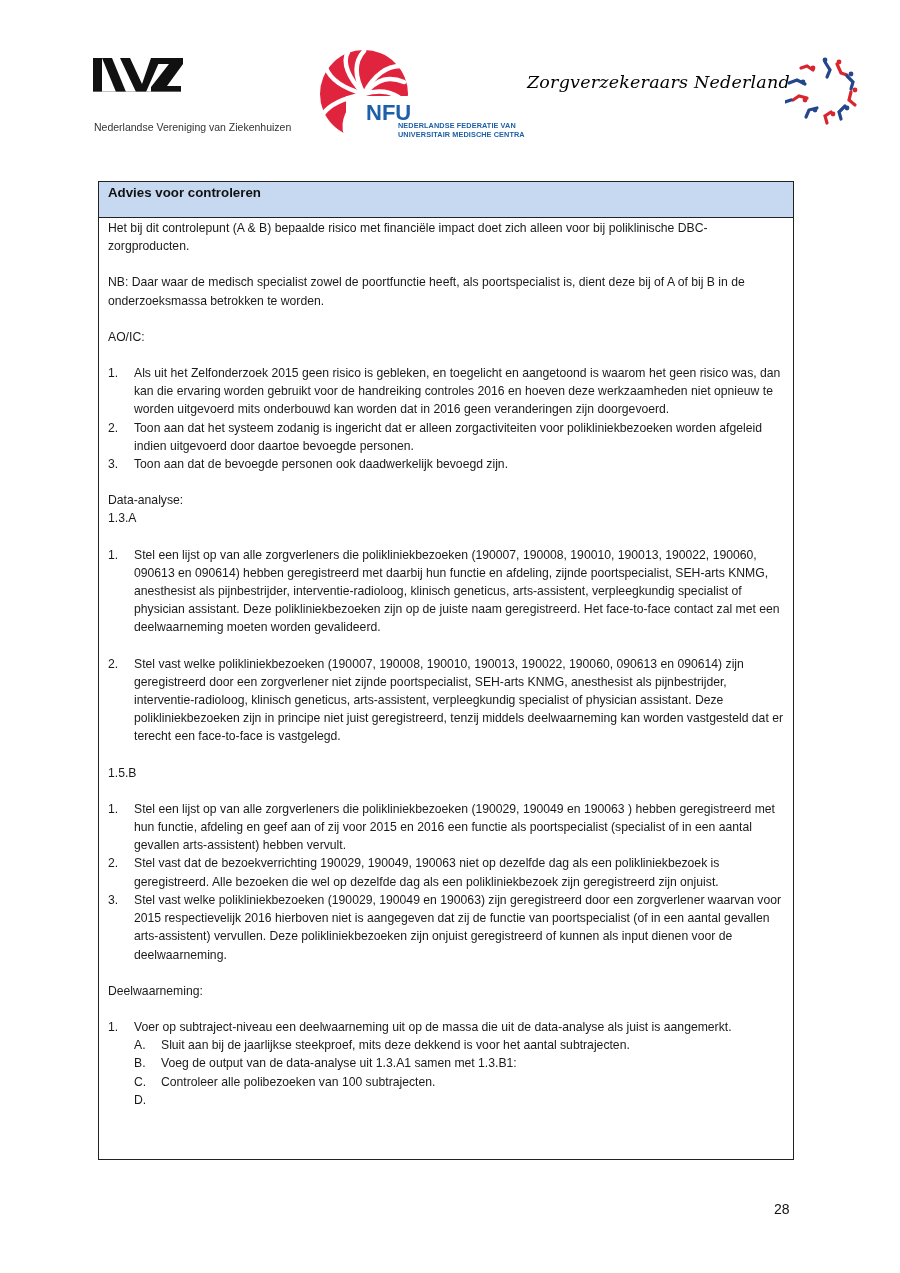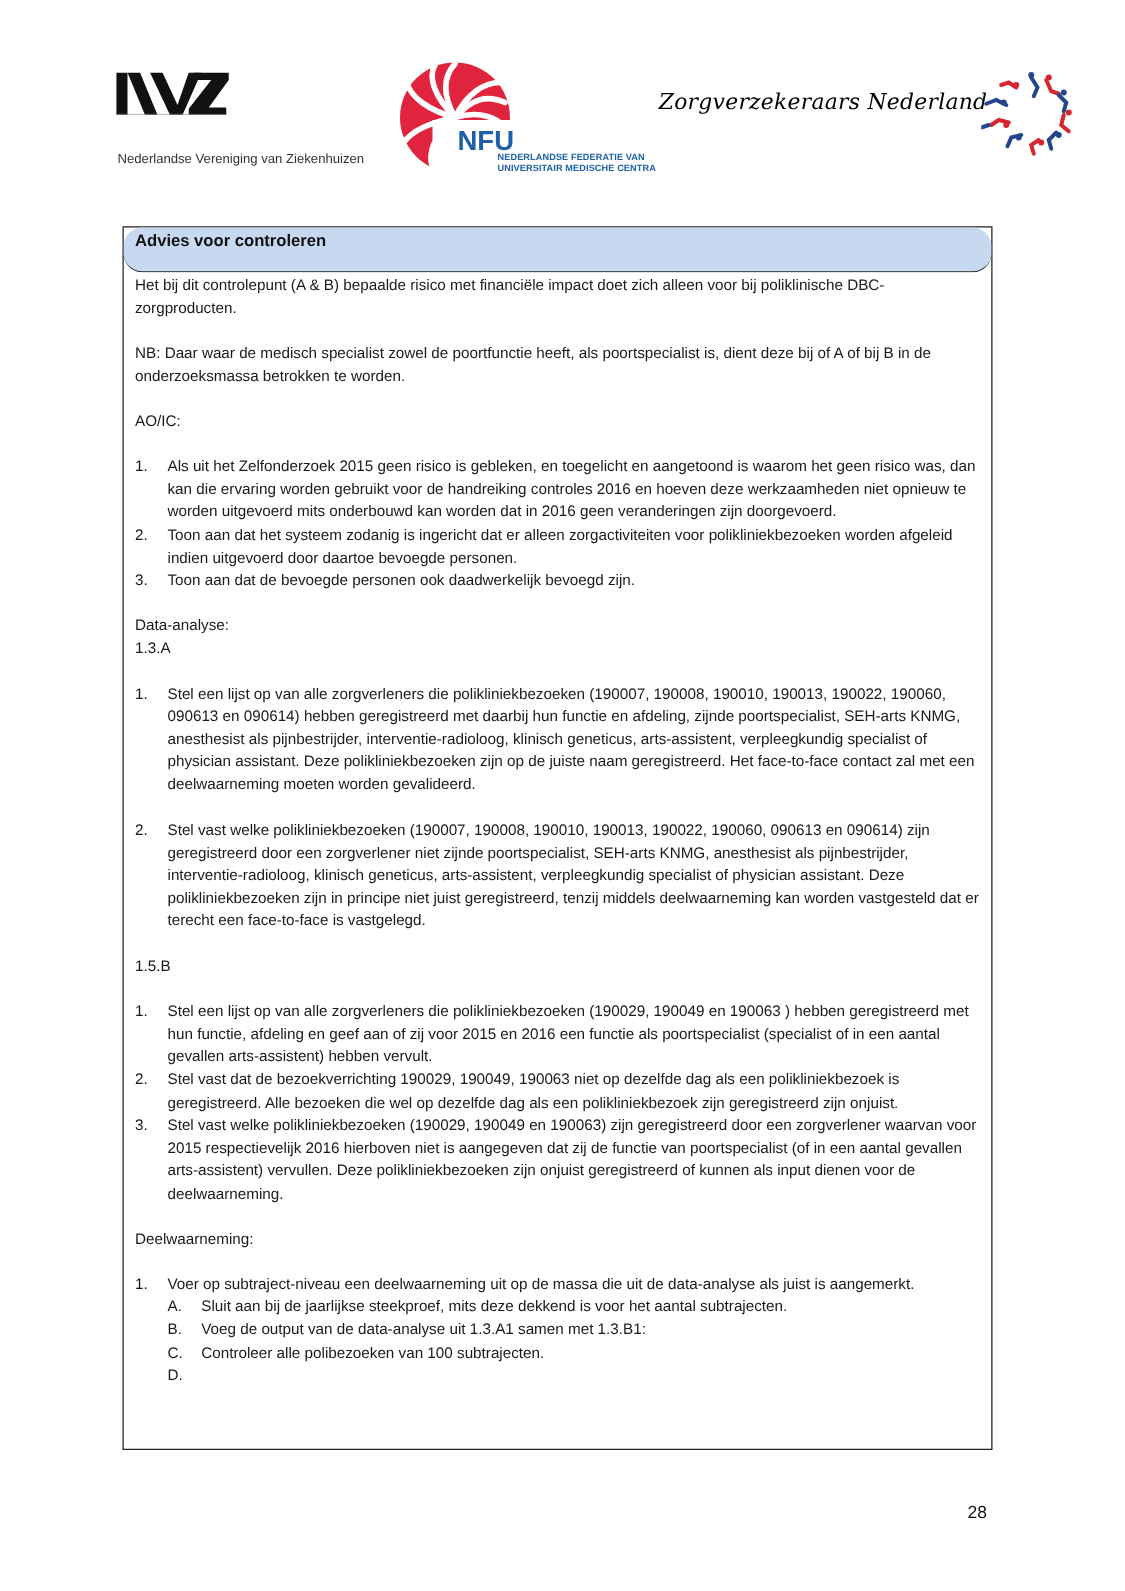--- a/index.html
+++ b/index.html
@@ -20,21 +20,21 @@
 
     .logo-zn { position: absolute; left: 527px; top: 56px; width: 345px; height: 70px; }
     .zn-text { position: absolute; left: 0; top: 16px; font-family: "DejaVu Serif", serif; font-style: italic;
                font-size: 17.5px; color: #000000; white-space: nowrap; letter-spacing: 0.2px; }
     .zn-mark { position: absolute; left: 258px; top: 0; width: 80px; height: 70px; }
 
     
     .box { position: absolute; left: 98px; top: 181px; width: 696px; height: 979px;
            border: 1.5px solid #222; box-sizing: border-box; }
     .box-header { height: 36px; background: #c6d9f1; border-bottom: 1.5px solid #222;
-                  padding: 3px 9px; box-sizing: border-box; border-radius: 15px; }
+                  padding: 3px 9px; box-sizing: border-box; }
     .box-title { font-weight: bold; font-size: 13.3px; color: #111; }
     .box-body { padding: 1px 9px 0 9px; font-size: 12.2px; line-height: 18.2px; color: #1a1a1a; }
     .para { margin: 0; }
     .gap { height: 18px; }
 
     ol.num { list-style: none; margin: 0; padding: 0; }
     ol.num > li { position: relative; padding-left: 26px; margin: 0; }
     ol.num > li > .n { position: absolute; left: 0; top: 0; }
 
     ol.alpha { list-style: none; margin: 0; padding: 0; }

